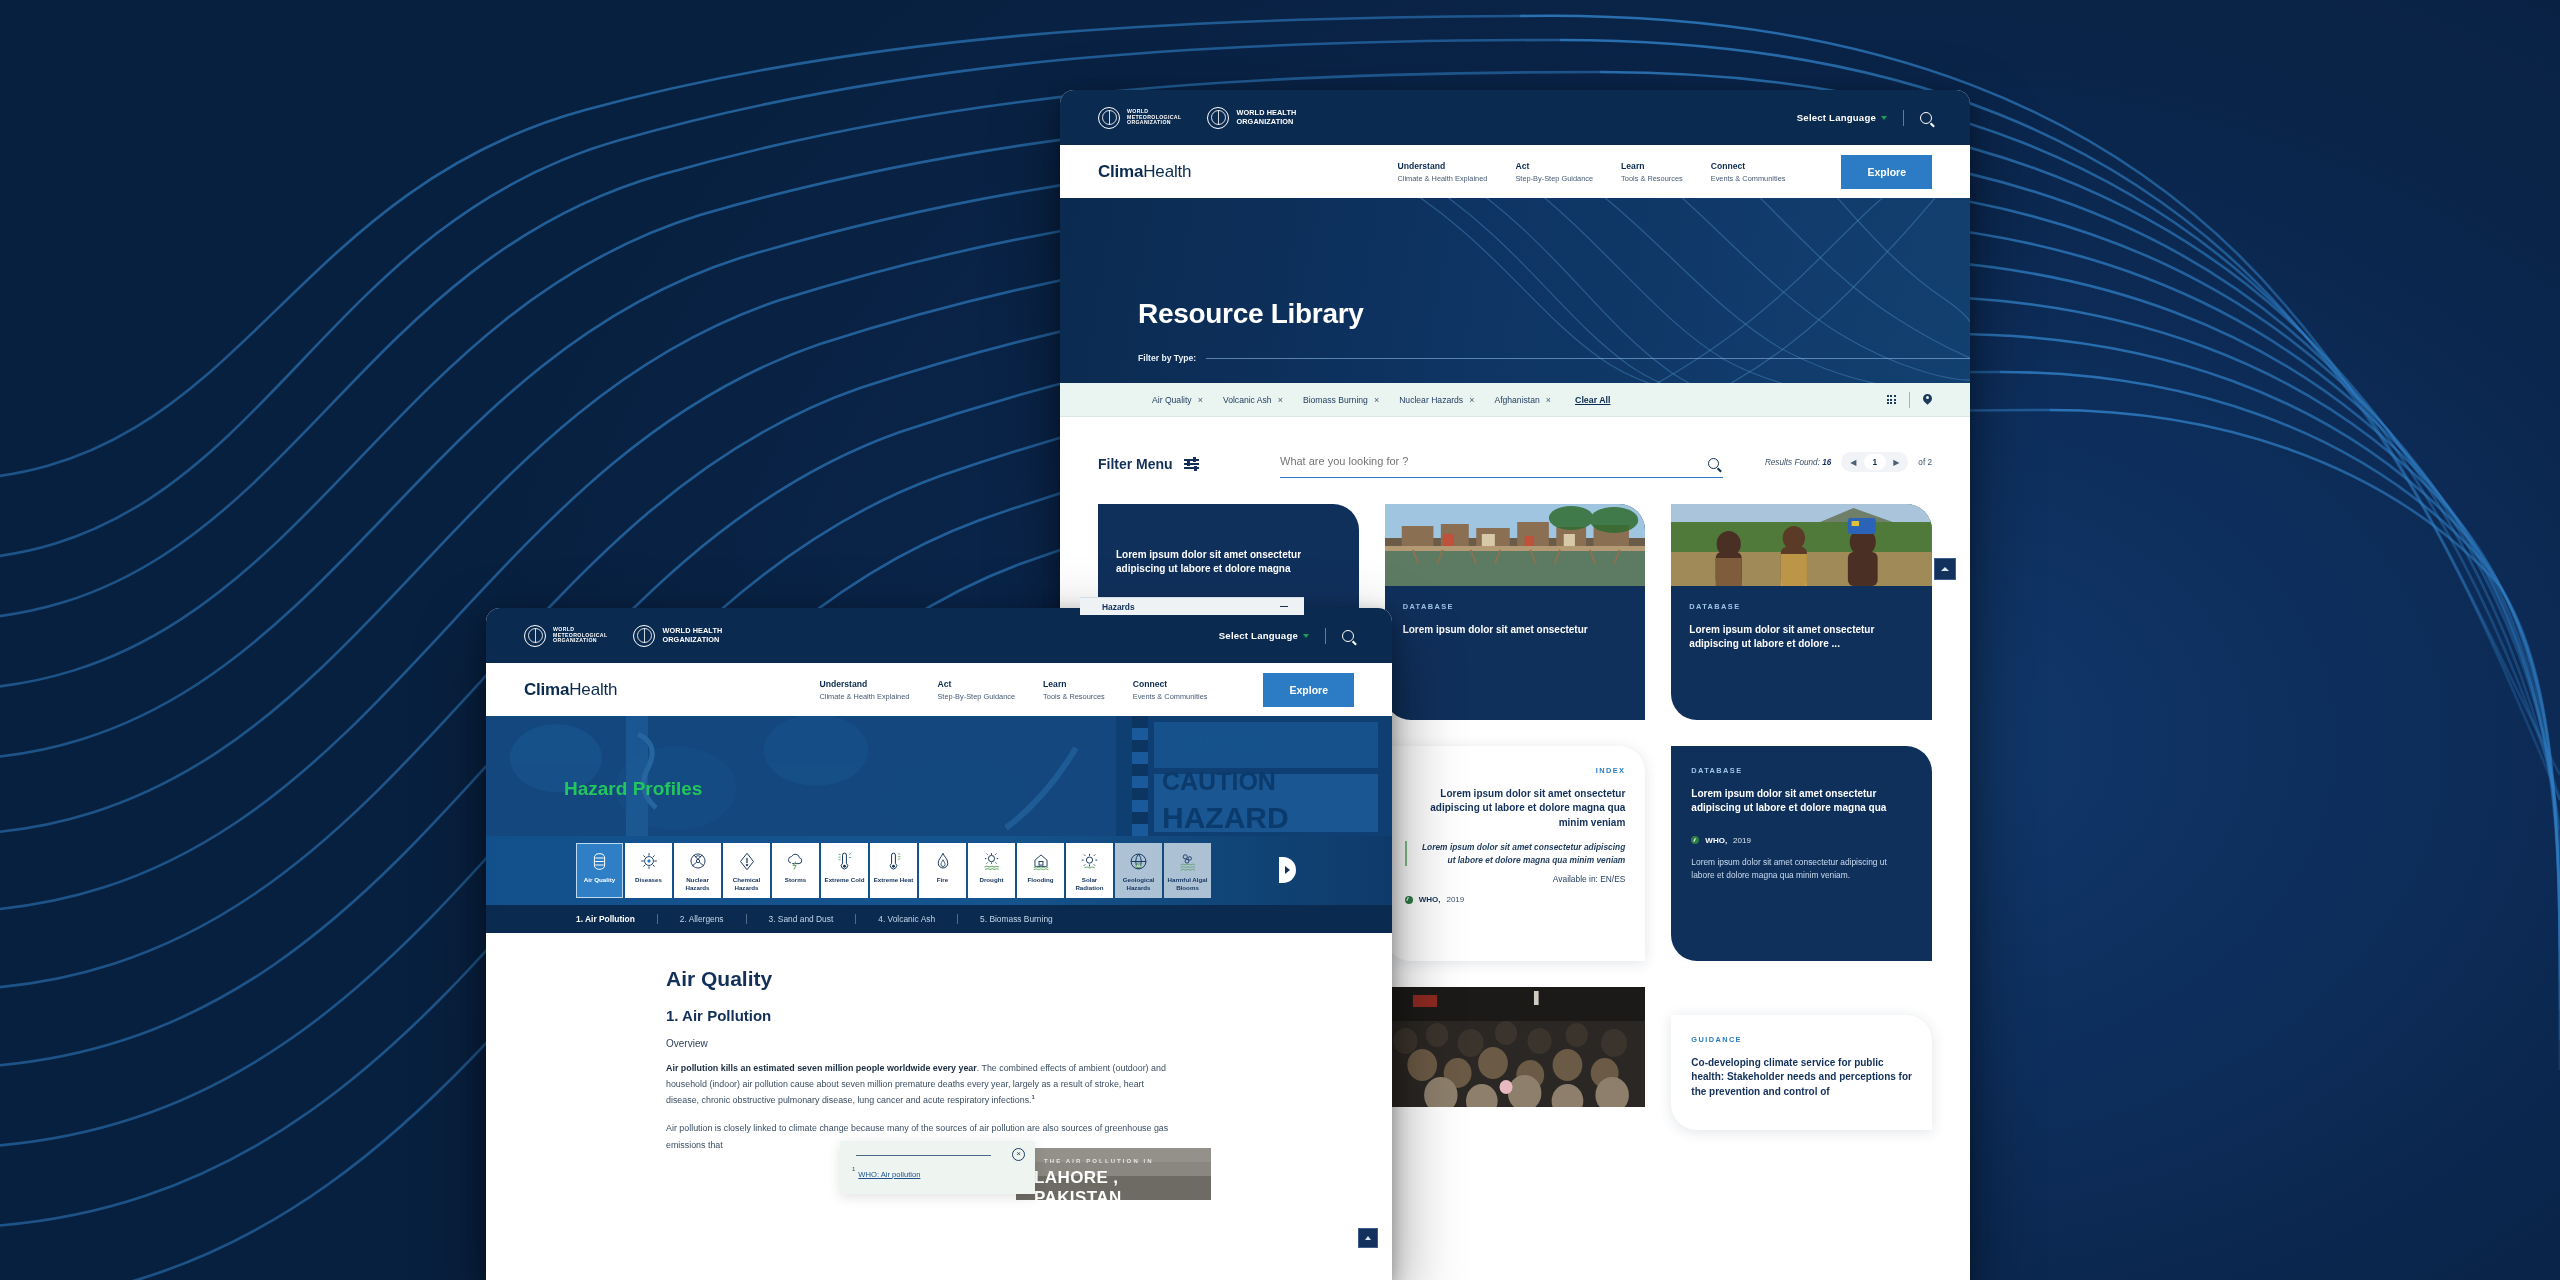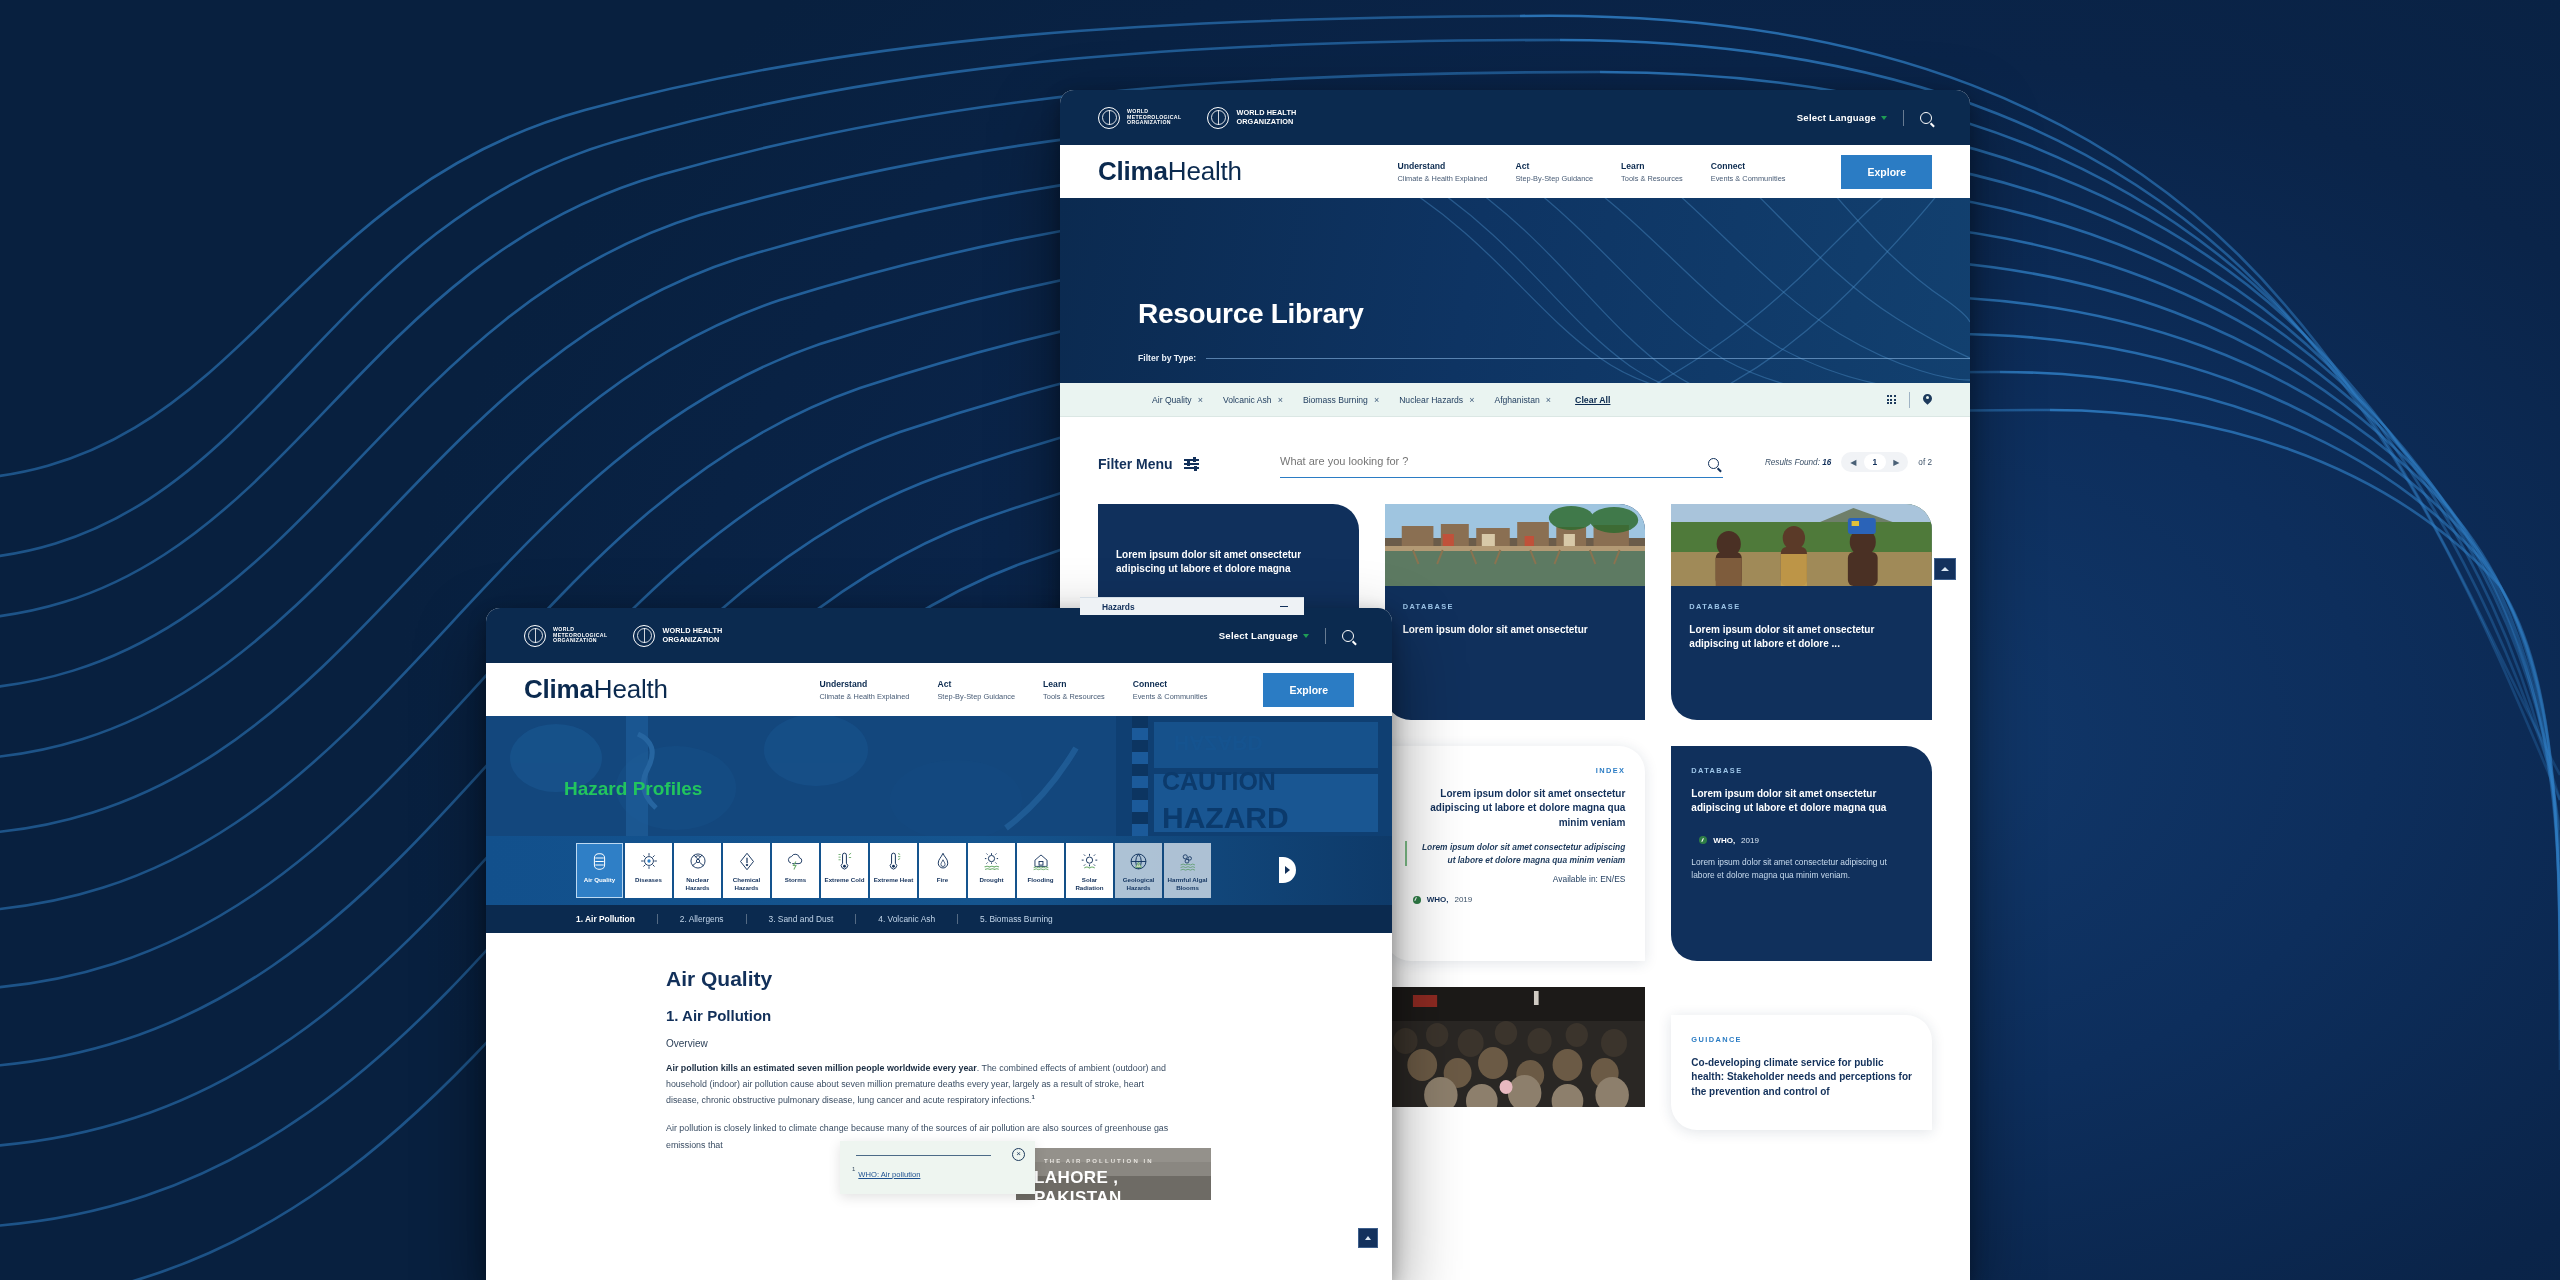--- a/index.html
+++ b/index.html
@@ -77,21 +77,21 @@
   .mag::after {
     content:""; position:absolute; right:-4px; bottom:-3px; width:5px; height:1.6px;
     background:#fff; transform: rotate(45deg);
   }
 
   
   .navbar {
     background:#fff; height: 53px; display:flex; align-items:center;
     padding: 0 38px; justify-content: space-between;
   }
-  .brand { font-size: 26px; font-weight: 700; color:#0b2a4f; letter-spacing:-.2px;text-align:center; }
+  .brand { font-size: 17px; font-weight: 700; color:#0b2a4f; letter-spacing:-.2px;text-align:center; }
   .brand .light { font-weight: 400; }
   .nav-items { display:flex; align-items:center; gap: 28px; margin-left: auto; }
   .nav-item .t { font-size: 8.6px; font-weight: 700; color:#0b2a4f; display:block; margin-bottom:3px; }
   .nav-item .s { font-size: 7.4px; color:#465a74; display:block; }
   .explore-btn {
     margin-left: 28px; background:#2b7cc4; color:#fff;
     font-size: 10.5px; font-weight: 700;
     padding: 11px 26px; border: none; cursor: pointer;
   }
 
@@ -182,21 +182,21 @@
   .card-dark .kicker { color: #9dc5e8; }
   .card-light .kicker { color: #2b7cc4; }
   .c-title { font-size: 10px; font-weight: 700; line-height: 1.44; }
   .card-dark .c-title { color:#fff; }
   .card-light .c-title { color:#12305a; }
   .c-alt {
     font-size: 8.4px; font-style: italic; font-weight:700; line-height:1.5; color:#1d3a5c;
     border-left: 2px solid #7ec08a; padding-left: 9px; margin-top: 11px;
   }
   .c-avail { font-size: 8.4px; color:#1d3a5c; margin-top: 8px; }
-  .src { display:flex; align-items:center; gap:6px; margin-top: 11px; font-size: 8px; margin-left: 8px; }
+  .src { display:flex; align-items:center; gap:6px; margin-top: 11px; font-size: 8px; }
   .src .dot { width:8px;height:8px;border-radius:50%;background:#2e7d46;flex:none; position:relative;}
   .src .dot::after{content:"";position:absolute;left:2.6px;top:1.6px;width:1.2px;height:4.4px;background:#fff;transform:rotate(25deg);}
   .card-dark .src { color:#dbe7f4; } .card-dark .src b{color:#fff;}
   .card-light .src { color:#3c5168; } .card-light .src b{color:#12305a;}
   .c-desc { font-size: 8.4px; line-height:1.62; margin-top: 11px; }
   .card-dark .c-desc { color:#c9dcef; }
 
   .scrolltop {
     position:absolute; right: 14px; top: 468px; width: 22px; height: 22px;
     background:#13315d; border:1px solid #3e5f8c; display:flex; align-items:center; justify-content:center;

